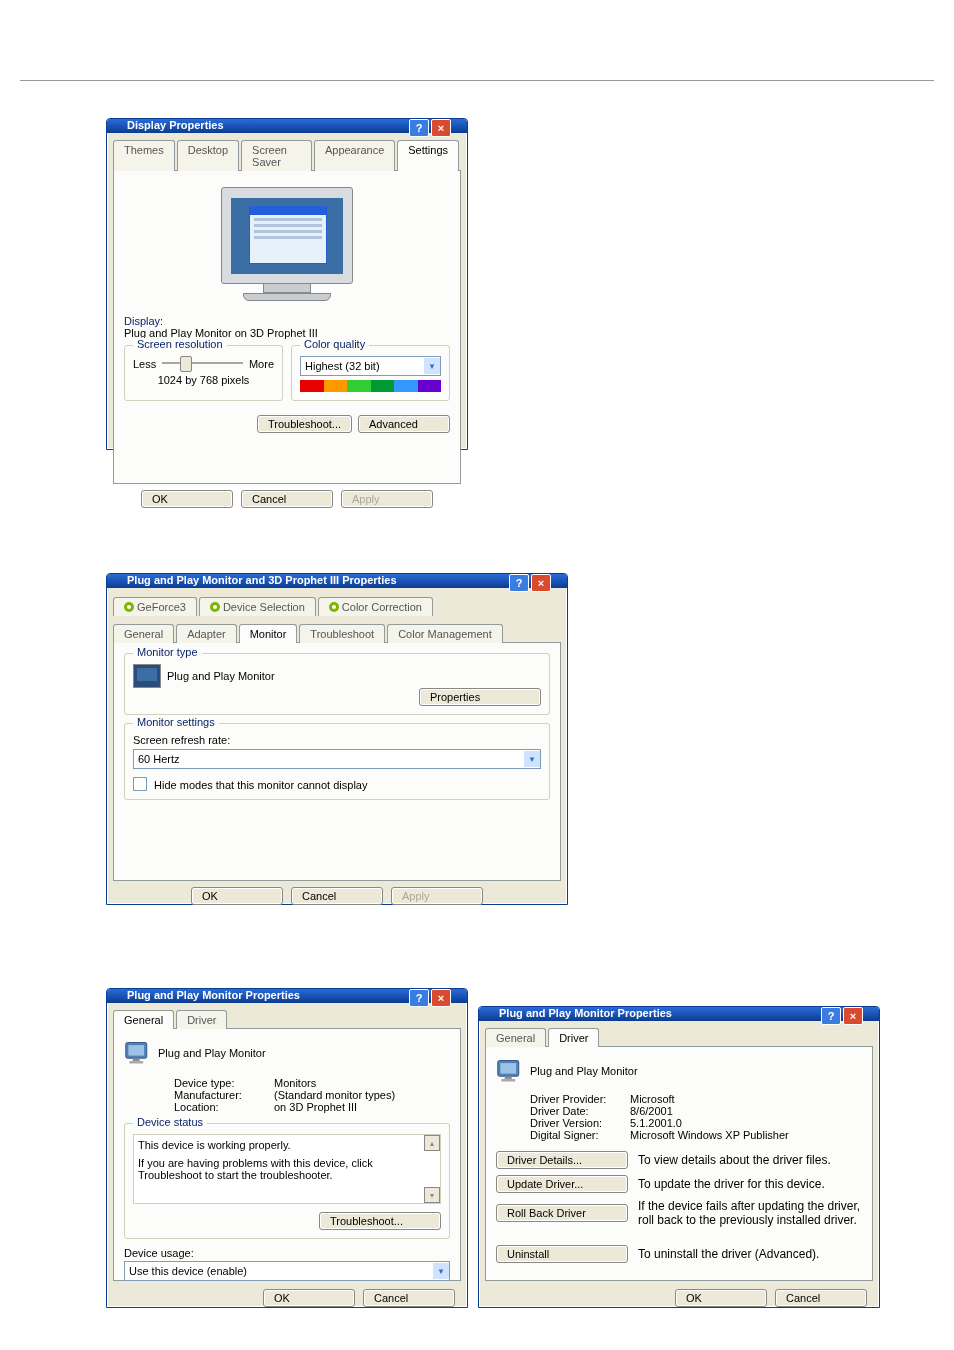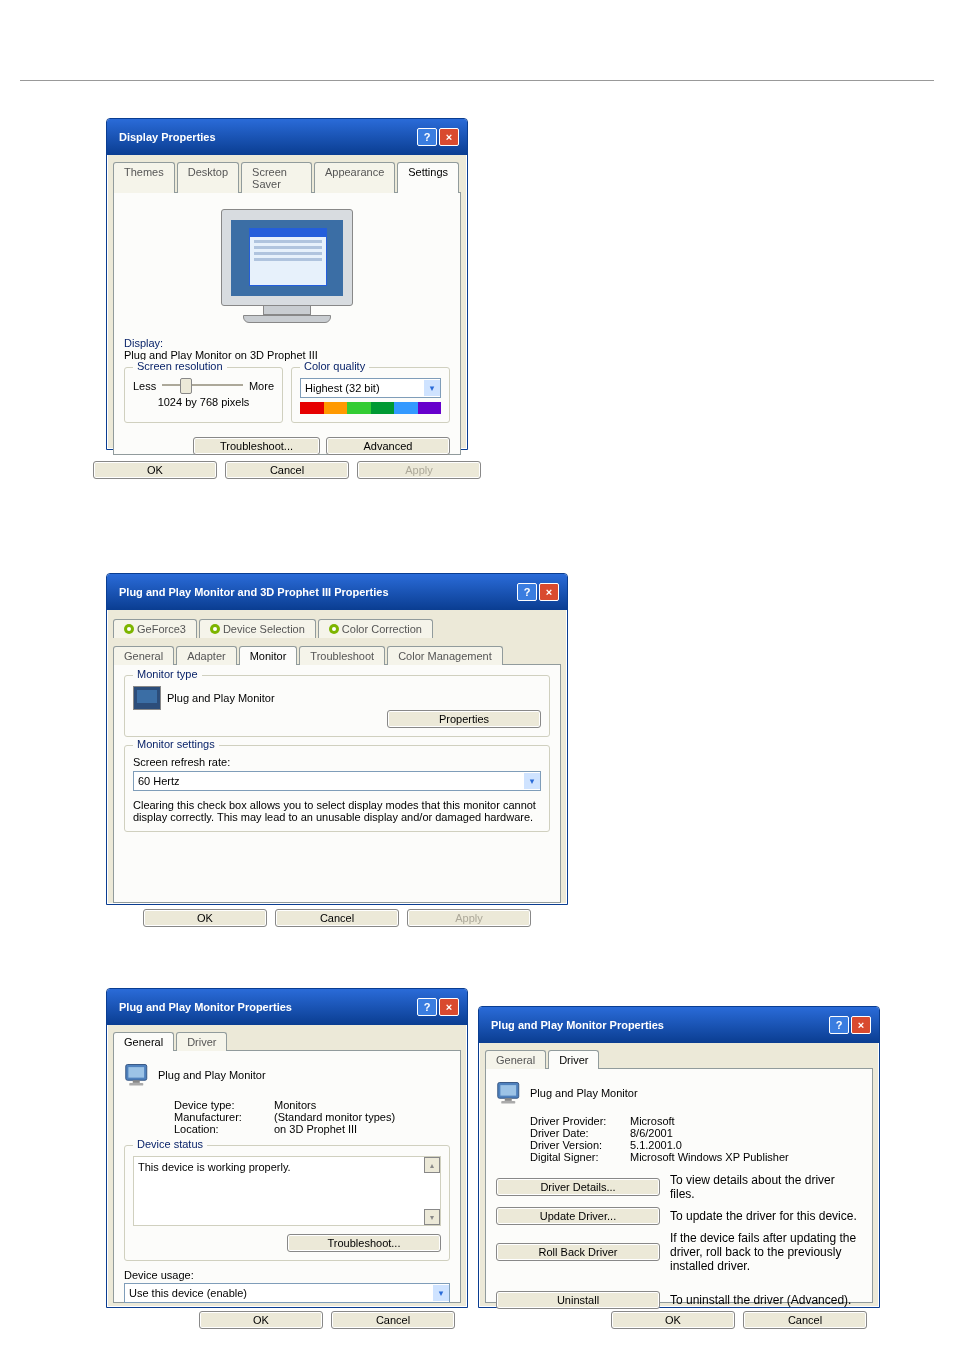--- a/index.html
+++ b/index.html
@@ -1,37 +1,37 @@
 <!DOCTYPE html>
 <html><head>
 <meta charset="utf-8">
 <style>
   html,body{margin:0;padding:0;background:#fff;font-family:"Tahoma","Segoe UI",sans-serif;font-size:11px;color:#000}
   .page{width:954px;height:1350px;position:relative;background:#fff}
   .rule{position:absolute;left:20px;right:20px;top:80px;height:1px;background:#999}
 
   .dlg{position:absolute;border:1px solid #0a3d91;background:#ece9d8;border-radius:4px 4px 0 0;box-shadow:0 0 0 1px #fff inset}
-  .titlebar{height:36px;background:linear-gradient(#2a6bd8,#0a3d91);display:flex;align-items:center;color:#fff;font-weight:bold;padding:0 8px;border-radius:3px 3px 0 0}
+  .titlebar{height:14px;background:linear-gradient(#2a6bd8,#0a3d91);display:flex;color:#fff;font-weight:bold;padding:0 16px;border-radius:3px 3px 0 0}
   .titlebar .title-text{flex:1;padding-left:4px}
   .titlebtn{width:18px;height:16px;margin-left:2px;display:inline-flex;align-items:center;justify-content:center;border:1px solid #fff;border-radius:2px;font-size:11px;font-weight:bold}
   .titlebtn.help{background:#3a7de0;color:#fff}
   .titlebtn.close{background:#d94a2f;color:#fff}
 
   .tabs{display:flex;margin:6px 6px 0 6px;border-bottom:1px solid #919b9c}
   .tab{padding:3px 10px;border:1px solid #919b9c;border-bottom:none;background:#f5f4ea;border-radius:3px 3px 0 0;margin-right:2px;position:relative;top:1px;color:#555}
   .tab.active{background:#fcfcfa;color:#000}
   .tabrow2{margin-top:8px}
   .nvicon{display:inline-block;width:10px;height:10px;margin-right:3px;vertical-align:-1px}
   .nvicon svg{width:10px;height:10px}
   .pane2{background:#fcfcfa;border:1px solid #919b9c;border-top:none;margin:0 6px 6px 6px;padding:10px;box-sizing:border-box;position:relative}
 
   .group{border:1px solid #d0d0bf;border-radius:3px;padding:10px 8px 8px 8px;margin-bottom:8px;position:relative}
   .group .legend{position:absolute;top:-8px;left:8px;background:#fcfcfa;padding:0 4px;color:#0a246a}
 
-  .btn{display:inline-block;min-width:70px;padding:2px 26px;background:#ece9d8;border:1px solid #888;border-radius:3px;text-align:center;box-shadow:inset 0 0 0 1px #fff;color:#000}
+  .btn{display:inline-block;min-width:70px;padding:2px 10px;background:#ece9d8;border:1px solid #888;border-radius:3px;text-align:left;box-shadow:inset 0 0 0 1px #fff;color:#000}
   .btn.disabled{color:#aca899}
   .btnrow{display:flex;justify-content:center;gap:8px;padding:8px}
 
   .dropdown{display:flex;align-items:center;border:1px solid #7f9db9;background:#fff;height:18px}
   .dropdown .val{flex:1;padding:0 4px}
   .ddarrow{width:16px;height:16px;background:#cfe3ff;display:flex;align-items:center;justify-content:center;color:#2a6bd8;font-size:9px}
 
   .slider{display:flex;align-items:flex-end;gap:6px}
   .track{flex:1;height:14px;position:relative}
   .track .bar{position:absolute;top:6px;left:0;right:0;height:2px;background:#aca899}
@@ -75,21 +75,21 @@
       <span class="titlebtn help">?</span>
       <span class="titlebtn close">×</span>
     </div>
     <div class="tabs">
       <div class="tab">Themes</div>
       <div class="tab">Desktop</div>
       <div class="tab">Screen Saver</div>
       <div class="tab">Appearance</div>
       <div class="tab active">Settings</div>
     </div>
-    <div class="pane2" style="height:262px">
+    <div class="pane2" style="height:313px">
       <div class="monitor-preview">
         <div>
           <div class="monitor-shell">
               <div class="monitor-screen">
             <div class="monitor-win">
                   <div class="wtitle"></div>
                   <div class="wline"></div>
                   <div class="wline"></div>
                   <div class="wline"></div>
                   <div class="wline"></div>
@@ -184,21 +184,24 @@
           <span class="btn" style="min-width:100px">Properties</span>
         </div>
       </div>
       <div class="group">
         <span class="legend">Monitor settings</span>
         <div>Screen refresh rate:</div>
         <div class="dropdown" style="margin:3px 0 8px 0">
           <span class="val">60 Hertz</span>
           <span class="ddarrow">▾</span>
         </div>
-        <div style="margin-top:4px">Clearing this check box allows you to select display modes that this monitor cannot display correctly. This may lead to an unusable display and/or damaged hardware.</div>
+        <div>
+          <span class="checkbox"></span>
+          <span>Hide modes that this monitor cannot display</span>
+        </div>
       </div>
     </div>
     <div class="btnrow" style="padding-top:0">
       <span class="btn">OK</span>
       <span class="btn">Cancel</span>
       <span class="btn disabled">Apply</span>
     </div>
   </div>
 
   <div class="dlg" style="left:106px;top:988px;width:360px;height:318px">
@@ -225,20 +228,21 @@
       </div>
       <div style="margin-left:50px">
         <div><span class="label-col">Device type:</span><span>Monitors</span></div>
         <div><span class="label-col">Manufacturer:</span><span>(Standard monitor types)</span></div>
         <div><span class="label-col">Location:</span><span>on 3D Prophet III</span></div>
       </div>
       <div class="group" style="margin-top:10px">
         <span class="legend">Device status</span>
         <div class="statusbox">
           <div>This device is working properly.</div>
+          <div style="margin-top:6px">If you are having problems with this device, click Troubleshoot to start the troubleshooter.</div>
           <div class="scrollbtn" style="top:0">▴</div>
           <div class="scrollbtn" style="bottom:0">▾</div>
         </div>
         <div style="display:flex;justify-content:flex-end;margin-top:8px">
           <span class="btn" style="min-width:100px">Troubleshoot...</span>
         </div>
       </div>
       <div>Device usage:</div>
       <div class="dropdown" style="margin-top:2px">
         <span class="val">Use this device (enable)</span>

